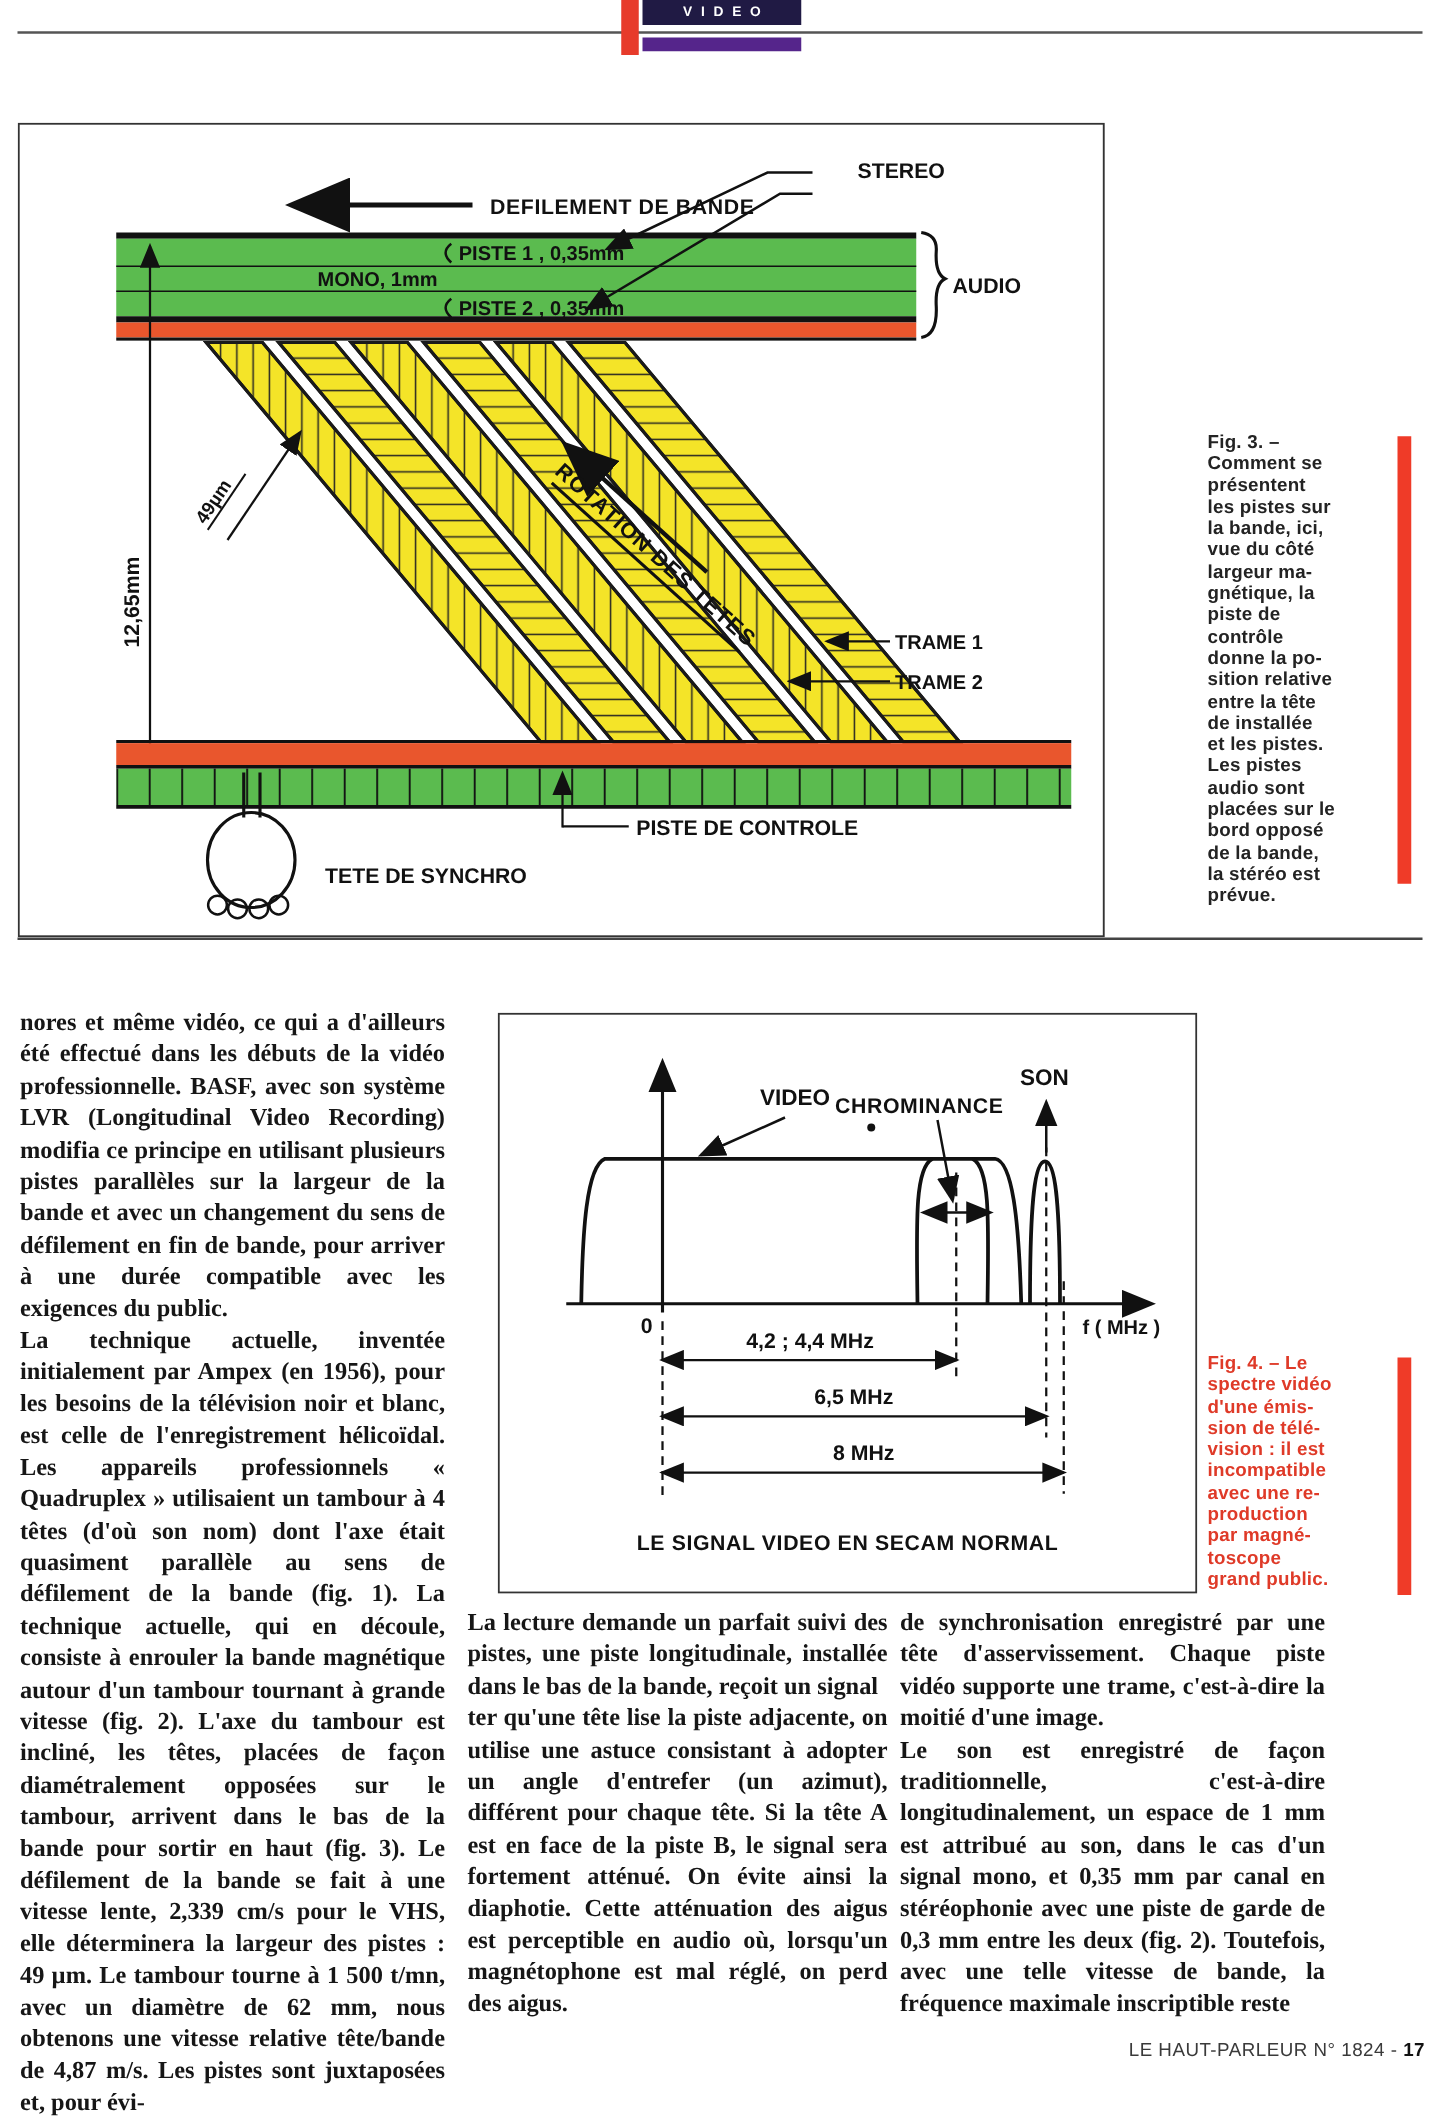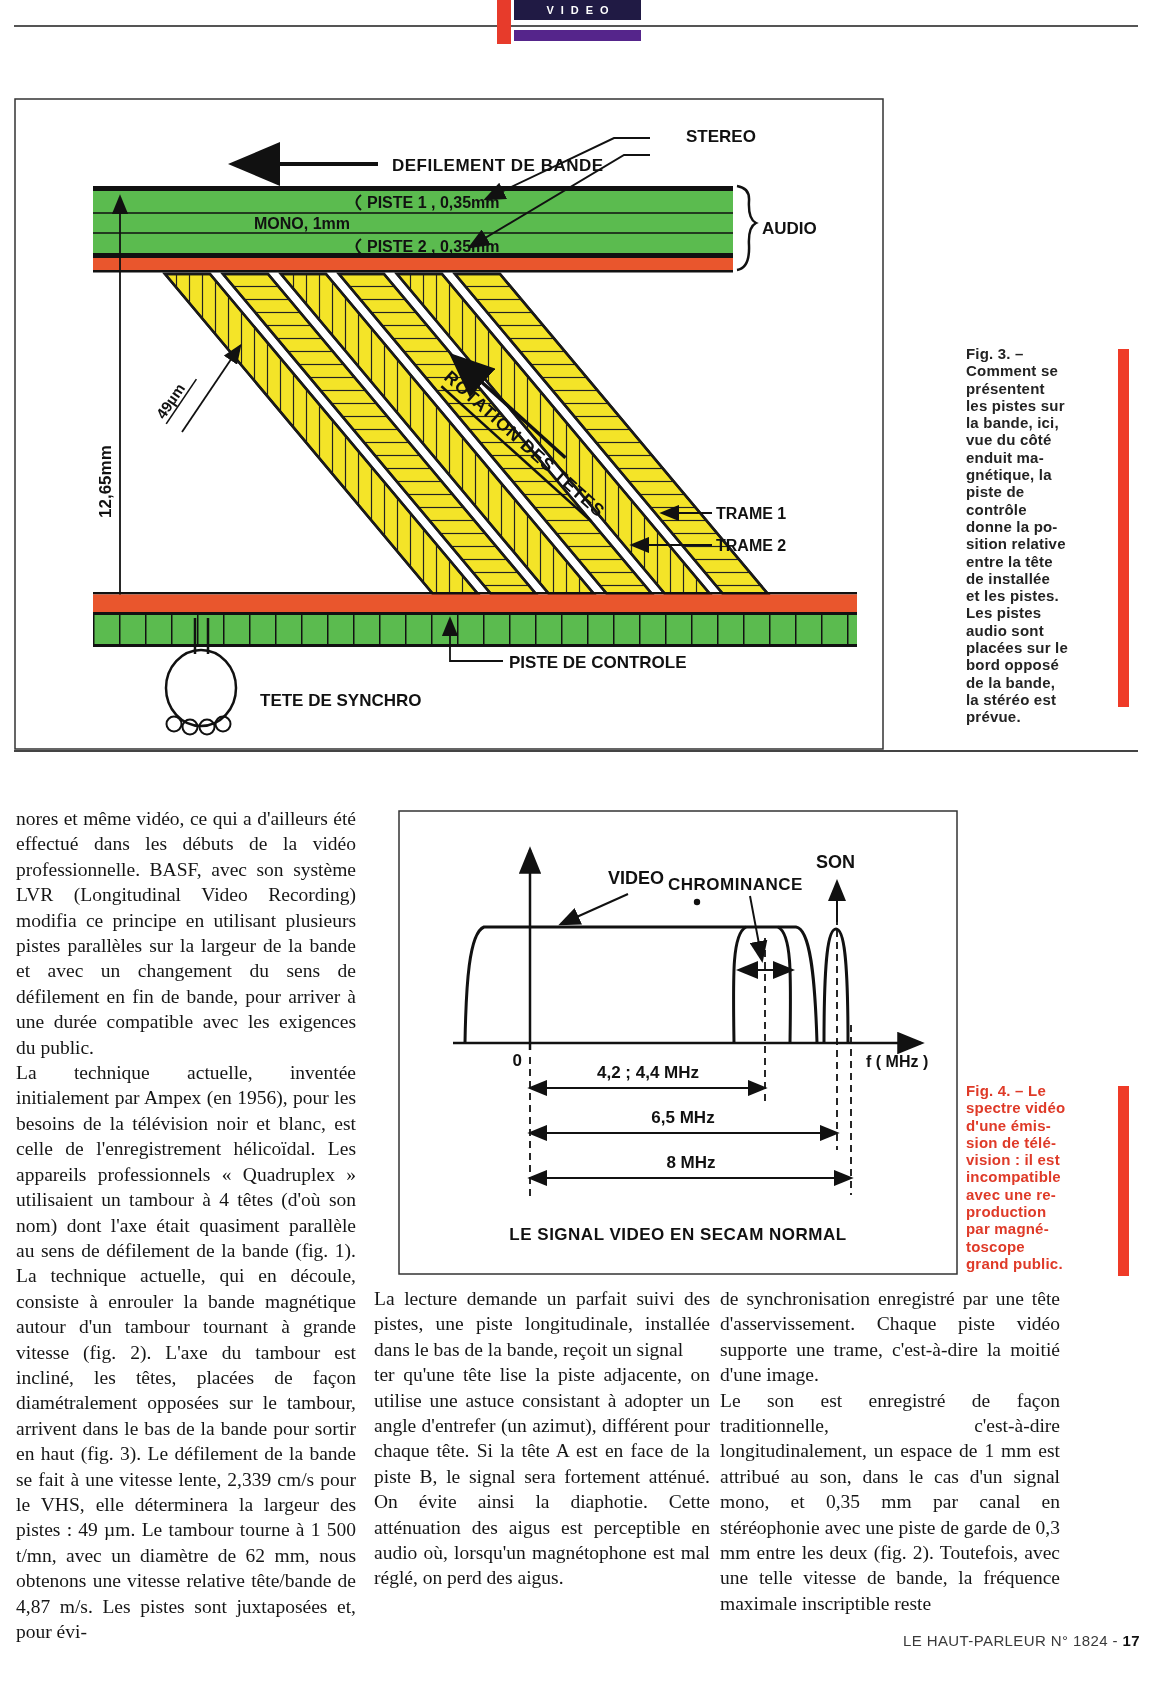--- a/index.html
+++ b/index.html
@@ -16,21 +16,21 @@
   .fig4{position:absolute;left:398px;top:810px;}
   .cap{position:absolute;width:148px;font-weight:bold;
        font-size:15px;line-height:17.3px;letter-spacing:.2px;}
   .cap3{left:966px;top:345px;color:#232323;}
   .cap4{left:966px;top:1082px;color:#df3a28;}
   .capbar{position:absolute;width:11px;background:#ef3b28;}
   .bar3{left:1118px;top:349px;height:358px;}
   .bar4{left:1118px;top:1086px;height:190px;}
   .col{position:absolute;font-family:"Liberation Serif",serif;font-size:19.5px;
        line-height:25.4px;text-align:justify;color:#161616;}
-  .col p{margin:0;}
+  .col p{margin:0;font-weight:bold;}
   .col1{left:16px;top:806px;width:340px;}
   .col2{left:374px;top:1286px;width:336px;}
   .col3{left:720px;top:1286px;width:340px;}
   .footer{position:absolute;right:12px;top:1632px;font-size:15px;color:#3a3a3a;letter-spacing:.4px;}
   .footer b{color:#111;margin-top:27px;}
   svg text{font-family:"Liberation Sans",sans-serif;font-weight:bold;fill:#111;}
 </style>
 </head>
 <body>
 
@@ -148,21 +148,21 @@
     <text x="246" y="608" font-size="17">TETE DE SYNCHRO</text>
   </svg>
 
   <div class="cap cap3">
       <div>Fig. 3. –</div>
       <div>Comment se</div>
       <div>présentent</div>
       <div>les pistes sur</div>
       <div>la bande, ici,</div>
       <div>vue du côté</div>
-      <div>enduit ma-</div>
+      <div>largeur ma-</div>
       <div>gnétique, la</div>
       <div>piste de</div>
       <div>contrôle</div>
       <div>donne la po-</div>
       <div>sition relative</div>
       <div>entre la tête</div>
       <div>de installée</div>
       <div>et les pistes.</div>
       <div>Les pistes</div>
       <div>audio sont</div>

